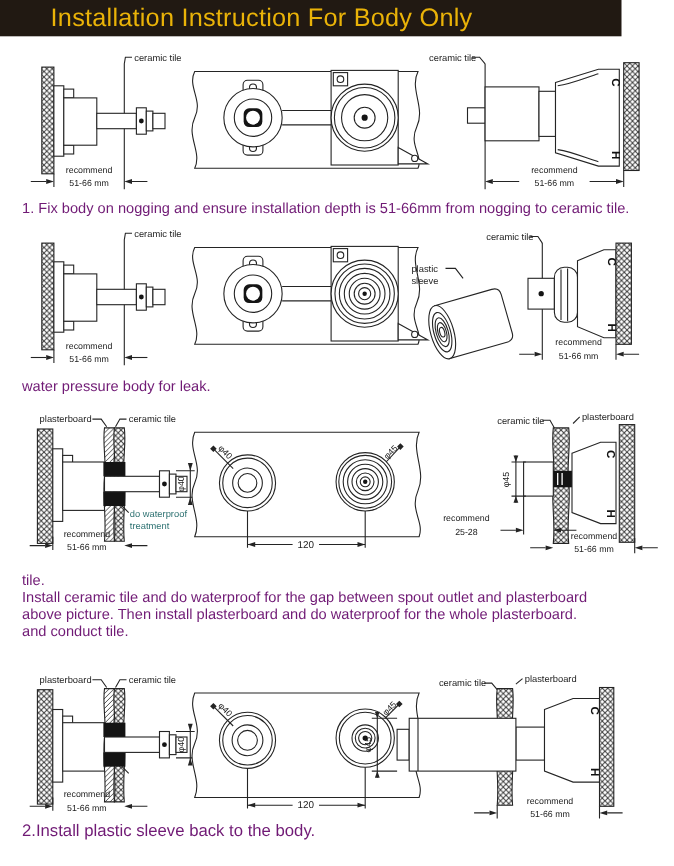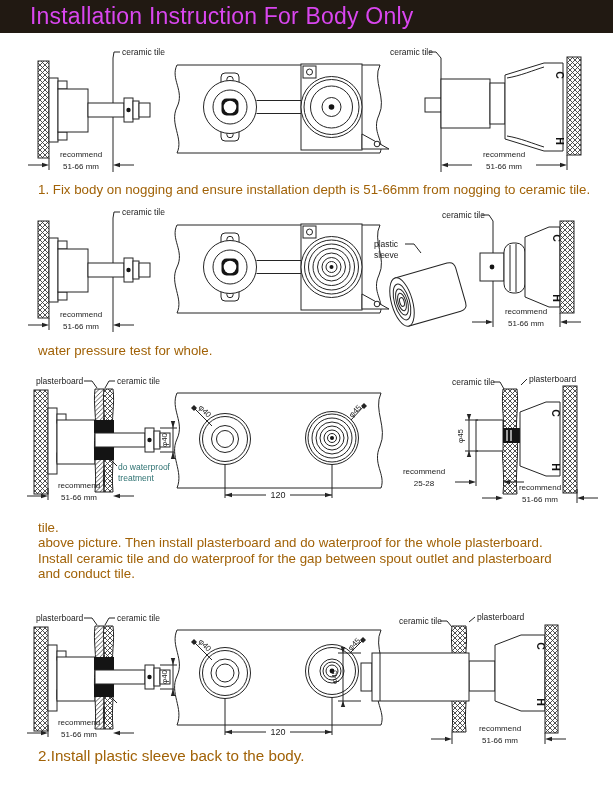--- a/index.html
+++ b/index.html
@@ -1,21 +1,21 @@
 <!DOCTYPE html>
 <html><head>
 <meta charset="utf-8">
 <style>
   html,body{margin:0;padding:0}
   body{width:613px;height:787px;position:relative;background:#fff;overflow:hidden;
        font-family:"Liberation Sans",sans-serif}
-  .header{position:absolute;left:0;top:0;width:613px;height:33px;background:#211912;
-          color:#d946ef;font-size:23px;line-height:33px;padding-left:30px;box-sizing:border-box;
+  .header{position:absolute;left:0;top:0;width:565px;height:33px;background:#211912;
+          color:#eab308;font-size:23px;line-height:33px;padding-left:46px;box-sizing:border-box;
           letter-spacing:.2px;white-space:nowrap}
-  .cap{position:absolute;left:38px;color:#a16207;font-size:13.3px;line-height:15.4px;white-space:nowrap}
+  .cap{position:absolute;left:20px;color:#701a75;font-size:13.3px;line-height:15.4px;white-space:nowrap}
   .cap.big{font-size:15.2px}
   .dg{position:absolute;left:0}
   .footer{position:absolute;top:791px;right:16px;font-size:12.5px;color:#8a8a8a;letter-spacing:.2px}
   svg text{font-family:"Liberation Sans",sans-serif}
   .st{fill:none;stroke:#242424;stroke-width:1}
   .sw{fill:#fff;stroke:#242424;stroke-width:1}
   .fd{fill:#141414}
   .hxf{fill:url(#hx);stroke:#242424;stroke-width:1}
   .hxf2{fill:url(#hx2);stroke:#242424;stroke-width:1}
   .arr{fill:#242424}
@@ -193,21 +193,21 @@
     <line class="st" x1="472" y1="117" x2="486" y2="117"></line>
     <polygon class="arr" points="493,117 486,114.8 486,119.2"></polygon>
     <line class="st" x1="567" y1="117" x2="581" y2="117"></line>
     <polygon class="arr" points="560,117 567,114.8 567,119.2"></polygon>
     <line class="st" x1="560" y1="108" x2="560" y2="122"></line>
     <text class="dim" x="526" y="109" text-anchor="middle">recommend</text>
     <text class="dim" x="526" y="121" text-anchor="middle">51-66 mm</text>
   </g>
 </svg>
 <div class="cap" style="top:343px">
-  <div>water pressure test for whole.</div>
+  <div>water pressure body for leak.</div>
 </div>
 
 <svg class="dg" style="top:376px" width="613" height="142" viewBox="0 0 613 142">
   <g>
     <text class="lbl" x="36" y="8">plasterboard</text>
     <polyline class="st" points="84,5 92,5 97,12"></polyline>
     <text class="lbl" x="117" y="8">ceramic tile</text>
     <polyline class="st" points="115,5 109,5 105,12"></polyline>
     <rect class="hxf" x="34" y="14" width="14" height="104"></rect>
     <rect class="sw" x="48" y="32" width="9" height="66"></rect>
@@ -299,22 +299,22 @@
     <polygon class="arr" points="503,122 496,119.8 496,124.2"></polygon>
     <line class="st" x1="584" y1="122" x2="598" y2="122"></line>
     <polygon class="arr" points="577,122 584,119.8 584,124.2"></polygon>
     <line class="st" x1="577" y1="113" x2="577" y2="127"></line>
     <text class="dim" x="540" y="114" text-anchor="middle">recommend</text>
     <text class="dim" x="540" y="126" text-anchor="middle">51-66 mm</text>
   </g>
 </svg>
 <div class="cap" style="top:520px">
   <div>tile.</div>
+  <div>Install ceramic tile and do waterproof for the gap between spout outlet and plasterboard</div>
   <div>above picture. Then install plasterboard and do waterproof for the whole plasterboard.</div>
-  <div>Install ceramic tile and do waterproof for the gap between spout outlet and plasterboard</div>
   <div>and conduct tile.</div>
 </div>
 
 <svg class="dg" style="top:613px" width="613" height="142" viewBox="0 0 613 142">
   <g>
     <text class="lbl" x="36" y="8">plasterboard</text>
     <polyline class="st" points="84,5 92,5 97,12"></polyline>
     <text class="lbl" x="117" y="8">ceramic tile</text>
     <polyline class="st" points="115,5 109,5 105,12"></polyline>
     <rect class="hxf" x="34" y="14" width="14" height="104"></rect>

